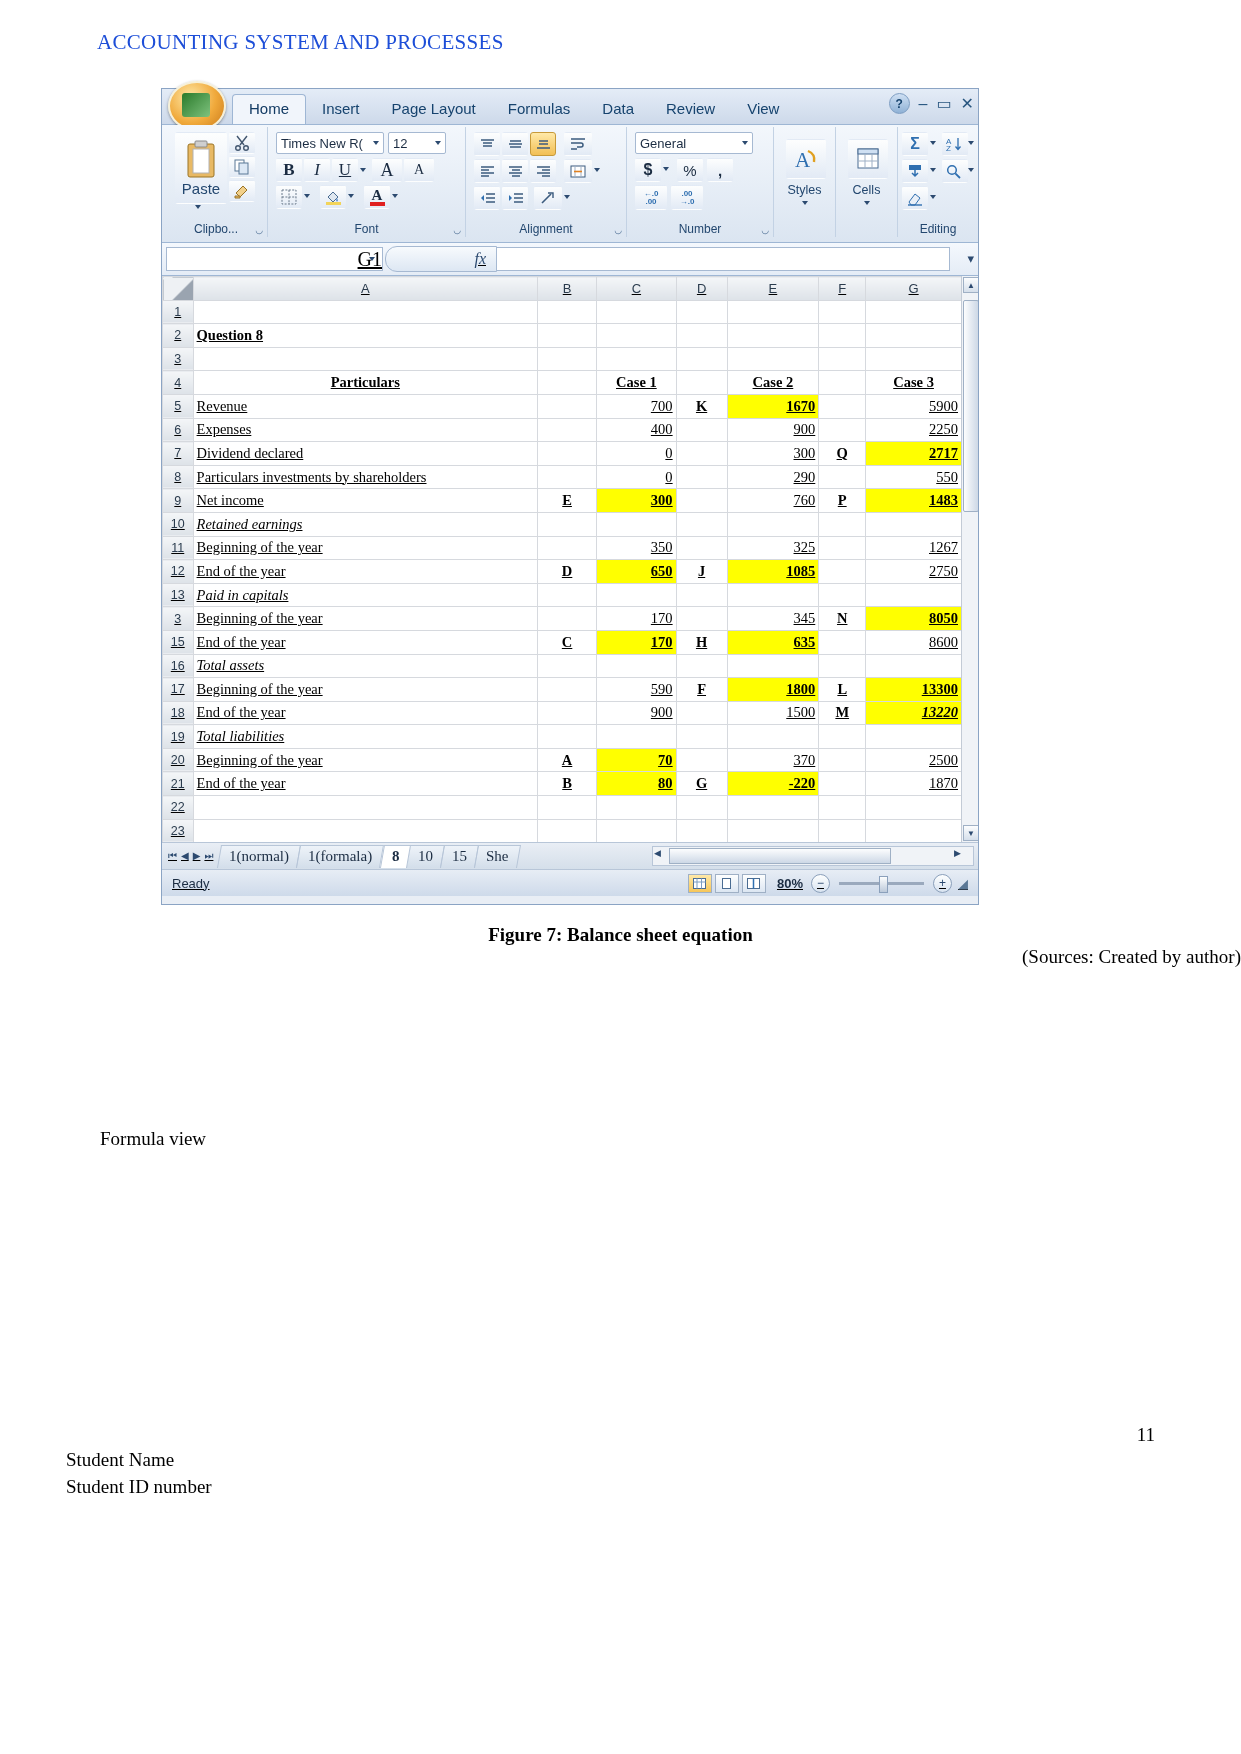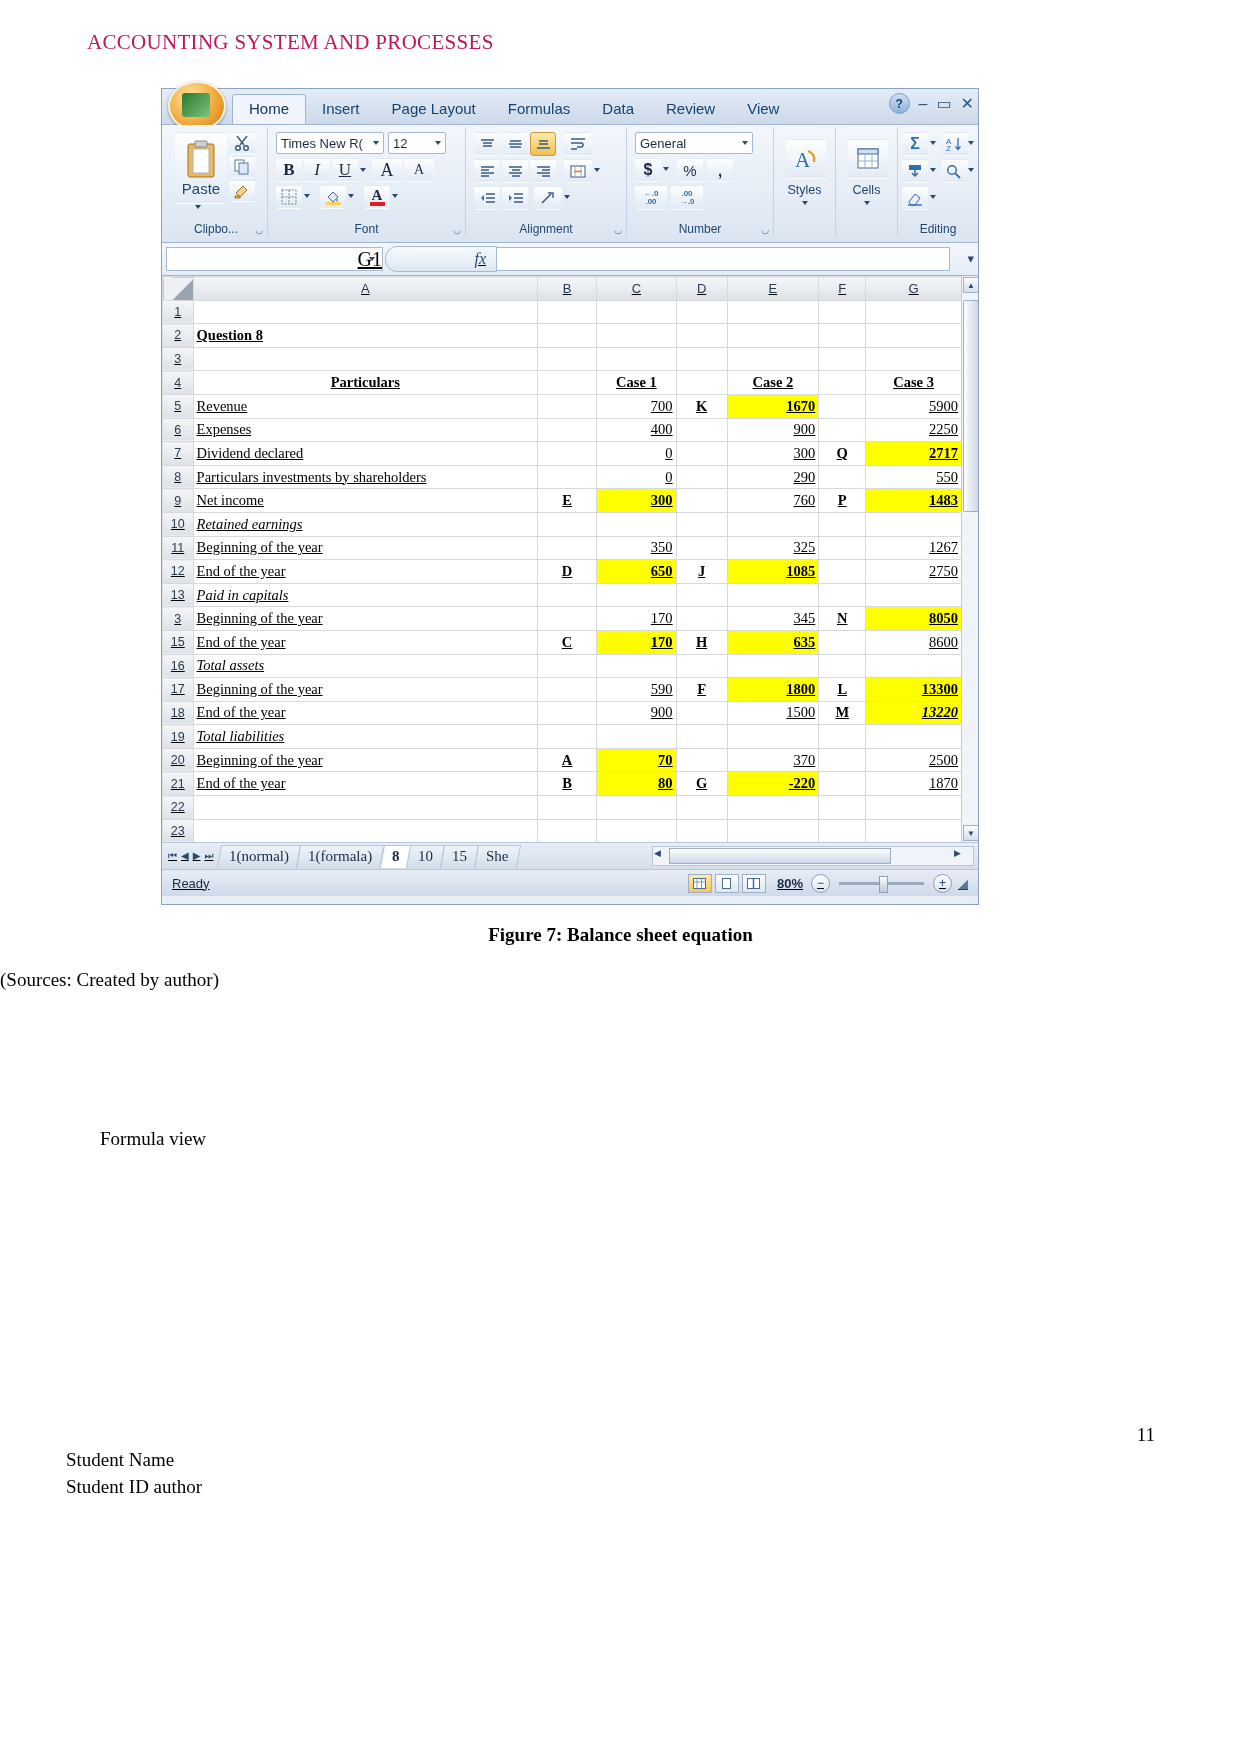--- a/index.html
+++ b/index.html
@@ -1,21 +1,21 @@
 <!DOCTYPE html>
 <html><head>
 <meta charset="utf-8">
 <style>
   html,body{margin:0;padding:0;}
   body{width:1241px;height:1754px;background:#ffffff;font-family:"Liberation Serif",serif;position:relative;overflow:hidden;}
 
   
-  .doc-header{position:absolute;left:87px;top:30px;font-size:21px;color:#be185d;letter-spacing:.3px;}
+  .doc-header{position:absolute;left:97px;top:30px;font-size:21px;color:#1d4ed8;letter-spacing:.3px;}
   .fig-caption{position:absolute;left:0;top:924px;width:1241px;text-align:center;font-size:19px;font-weight:bold;}
-  .fig-source{position:absolute;left:0;top:969px;width:1241px;text-align:left;font-size:19px;}
+  .fig-source{position:absolute;left:0;top:946px;width:1241px;text-align:right;font-size:19px;}
   .formula-view{position:absolute;left:100px;top:1128px;font-size:19px;}
   .page-num{position:absolute;right:86px;top:1424px;font-size:19px;}
   .student-name{position:absolute;left:66px;top:1449px;font-size:19px;}
   .student-id{position:absolute;left:66px;top:1476px;font-size:19px;}
 
   
   .xl{position:absolute;left:161px;top:88px;width:818px;height:817px;
       background:#e9eef5;border:1px solid #8ba4c4;box-sizing:border-box;
       font-family:"Liberation Sans",sans-serif;text-decoration:underline;}
 
@@ -683,13 +683,13 @@
       <span style="padding-left:6px;color:#5a7896;">◢</span>
     </div>
   </div>
 </div>
 
 <div class="fig-caption">Figure 7: Balance sheet equation</div>
 <div class="fig-source">(Sources: Created by author)</div>
 <div class="formula-view">Formula view</div>
 <div class="page-num">11</div>
 <div class="student-name">Student Name</div>
-<div class="student-id">Student ID author</div>
+<div class="student-id">Student ID number</div>
 
 </body></html>

